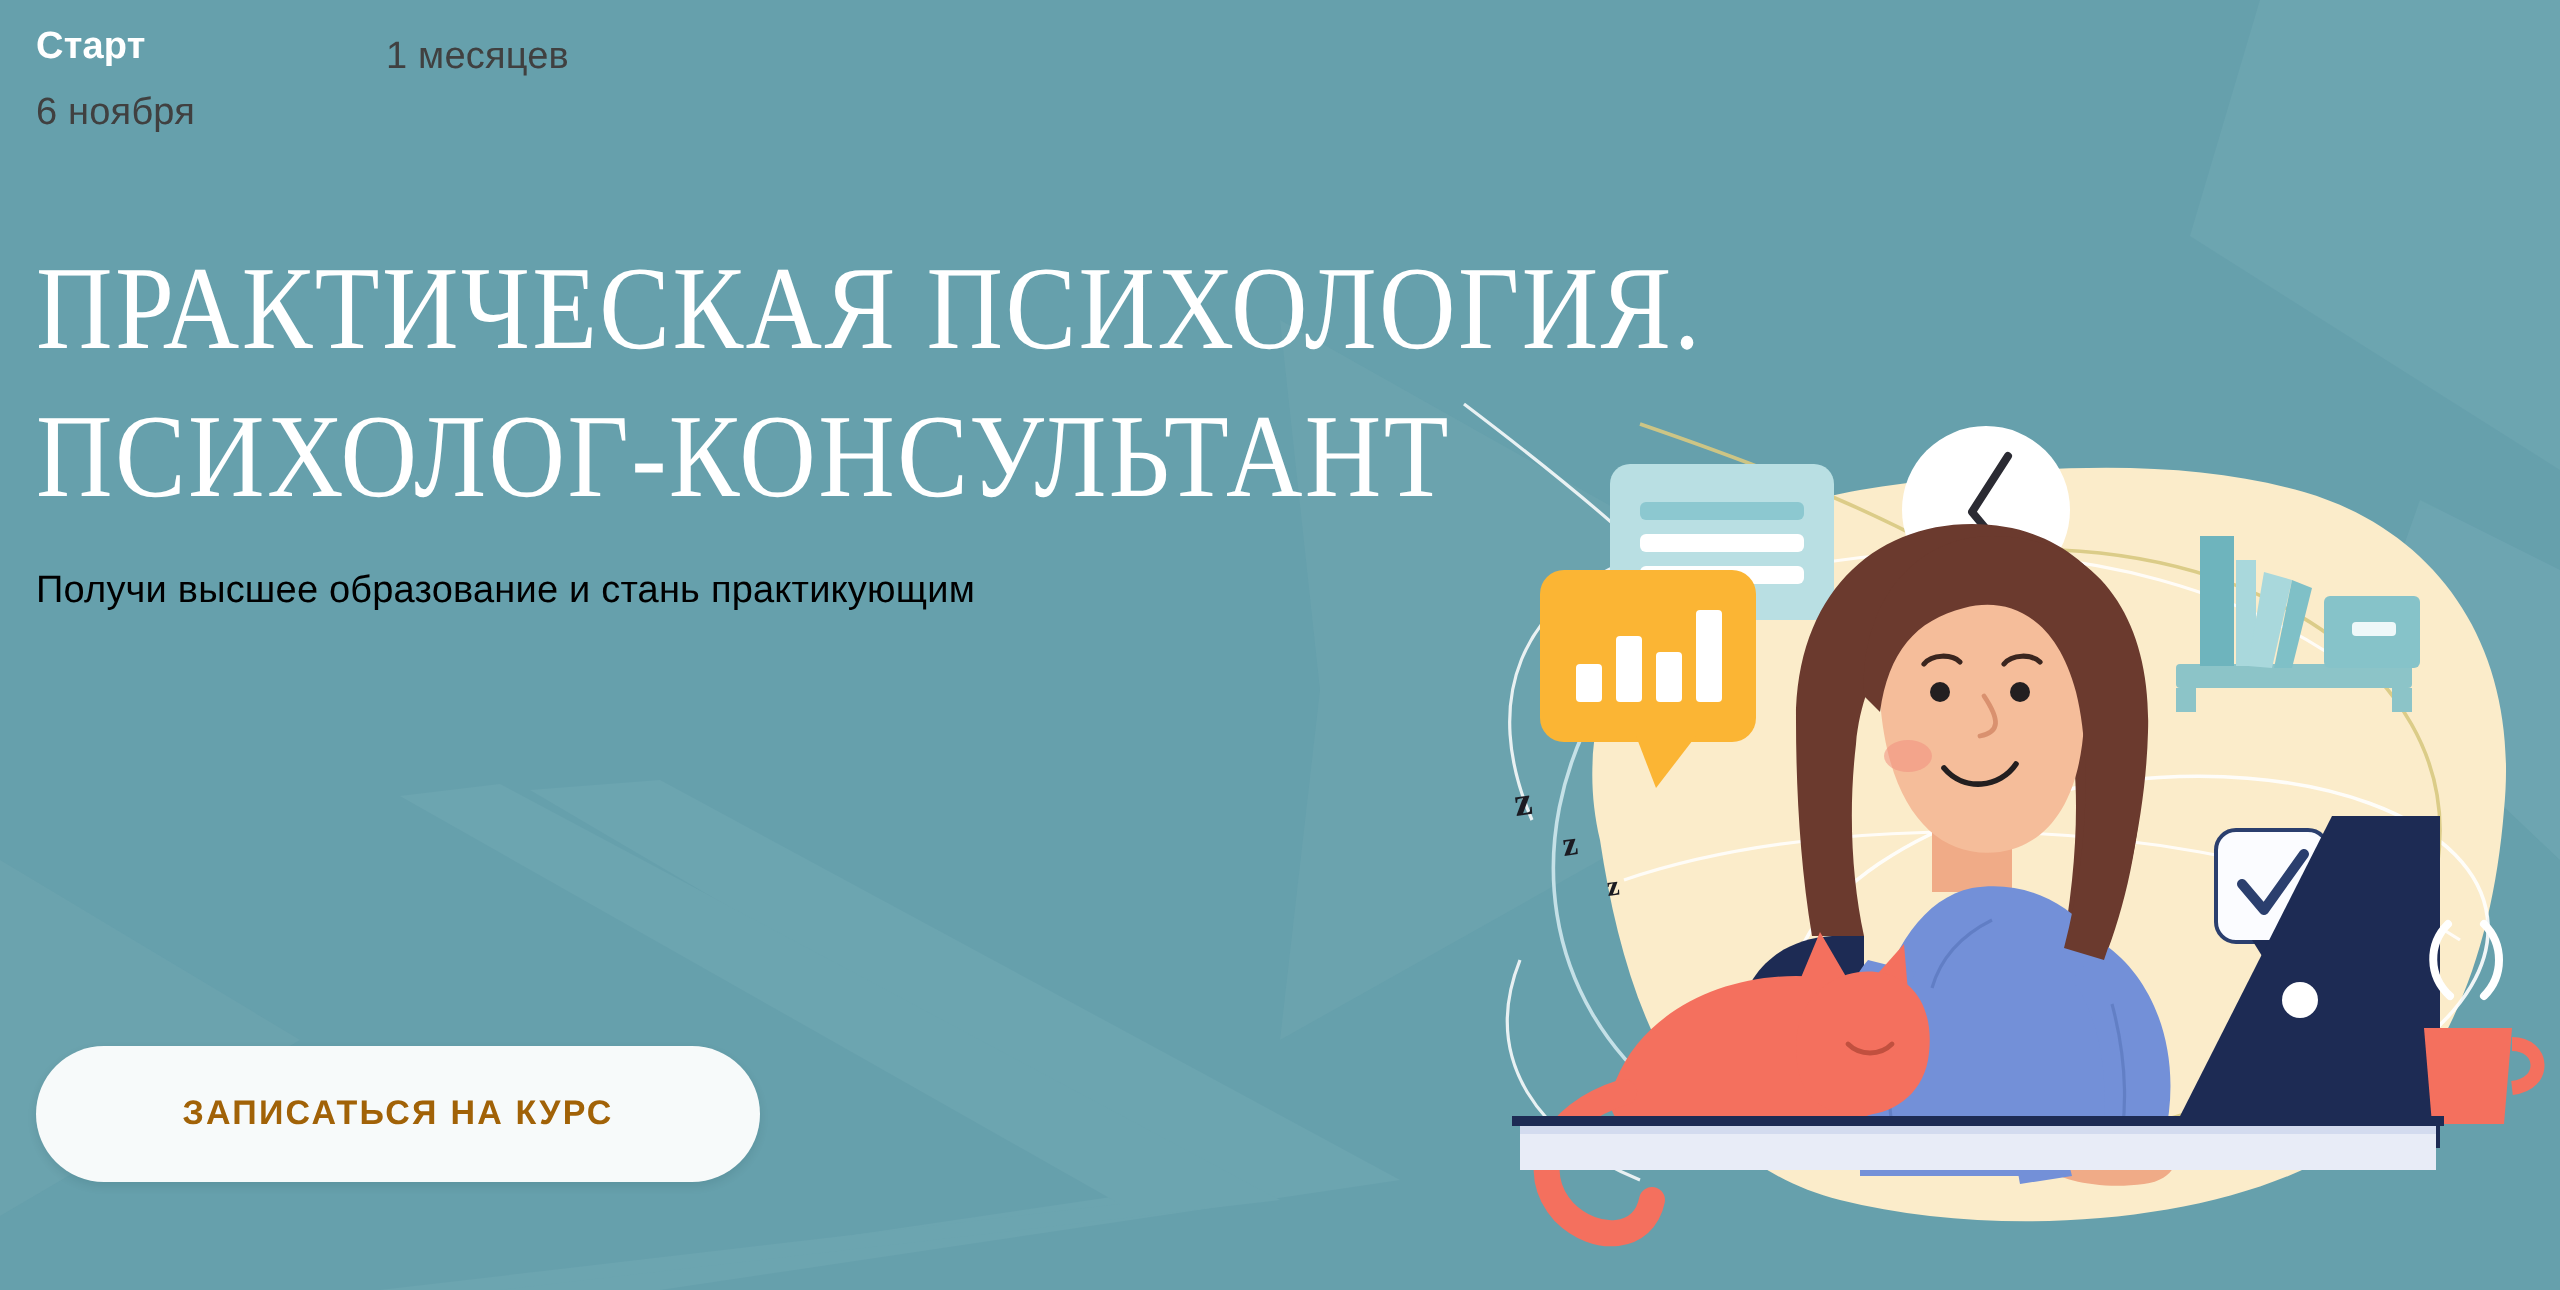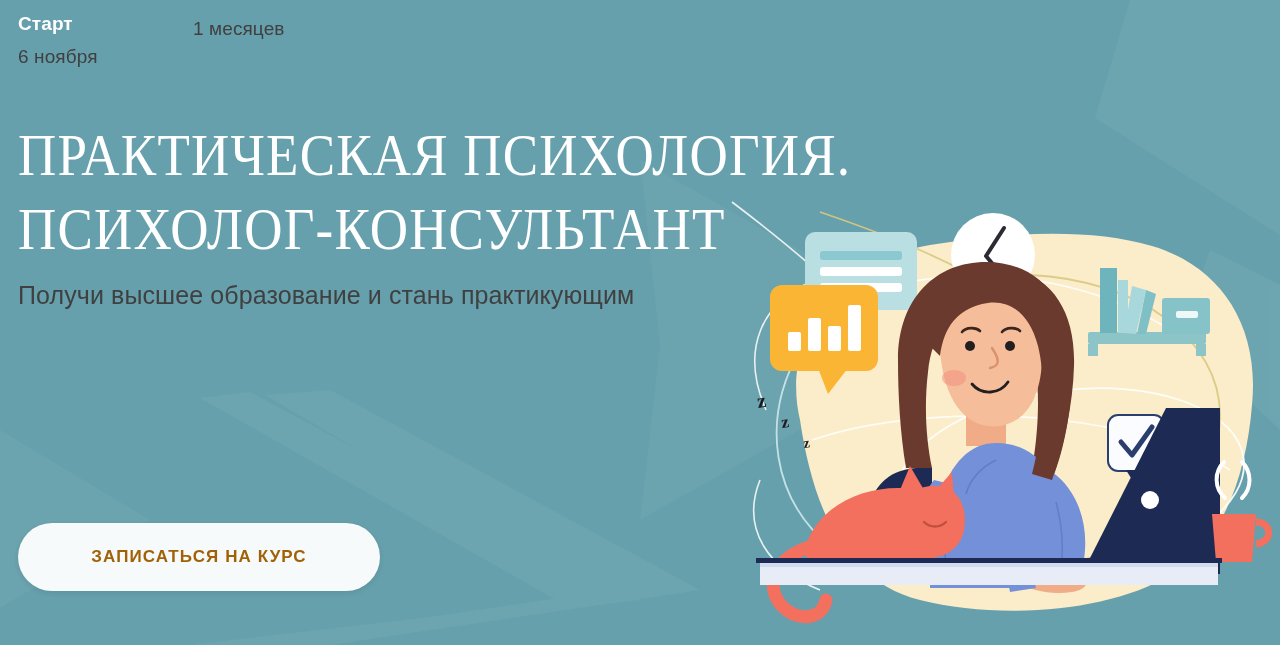--- a/index.html
+++ b/index.html
@@ -40,21 +40,21 @@
     font-weight:400;
     color:#ffffff;
     letter-spacing:1.2px;
     transform:scaleY(1.12);
     transform-origin:left top;
   }
   #hero-title .tl { display:block; white-space:nowrap; }
 
   #hero-subtitle {
     position:absolute; left:0; top:280px; width:690px;
-    font-size:25px; line-height:31px; color:#404040; font-weight:400;
+    font-size:19px; line-height:31px; color:#000000; font-weight:400;
     letter-spacing:.1px;
   }
   #hero-subtitle .sl { display:block; }
 
   #cta-button {
     position:absolute; left:0; top:523px;
     width:362px; height:68px;
     background:#f7fafa;
     border:none; border-radius:34px;
     cursor:pointer;

